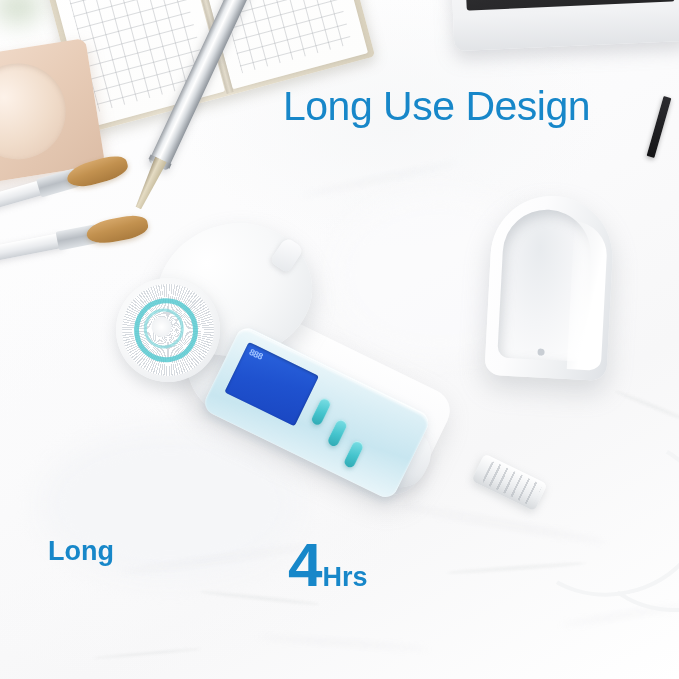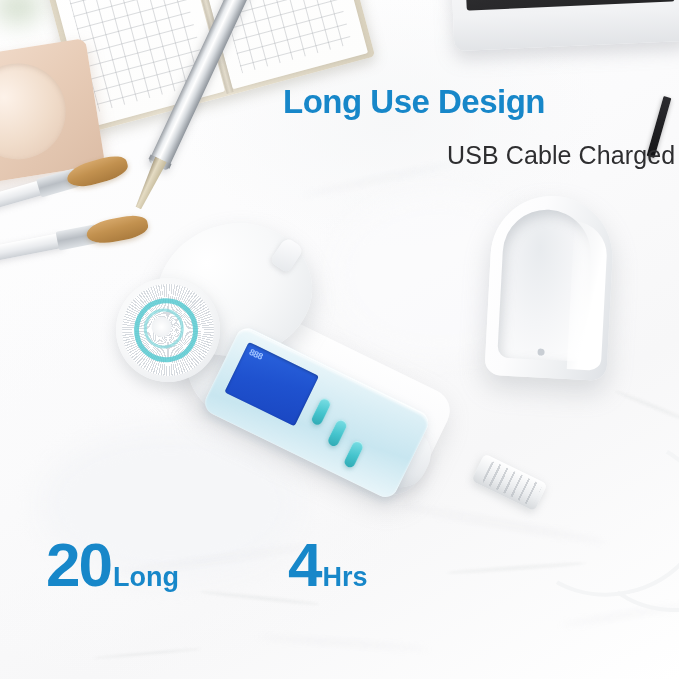--- a/index.html
+++ b/index.html
@@ -243,21 +243,21 @@
     position:absolute;left:272px;top:202px;width:64px;height:60px;
     border-radius:12px 26px 26px 12px;
     background:linear-gradient(170deg,#fbfcfd,#e6e9ec 70%,#d4d8dc);
     transform:rotate(26deg);transform-origin:0 0;
     box-shadow:0 6px 14px rgba(150,154,162,.28);
   }
 
   
   #headline{
     position:absolute;left:283px;top:83px;
-    font-size:33px;font-weight:bold;color:#1787c9;letter-spacing:-.5px;
+    font-size:41px;font-weight:normal;color:#1787c9;letter-spacing:-.5px;
     white-space:nowrap;
   }
   #subhead{
     position:absolute;left:447px;top:141px;
     font-size:25px;color:#2e2e30;letter-spacing:.1px;white-space:nowrap;
   }
   .stat{position:absolute;}
   .stat .top{display:flex;align-items:baseline;color:#1787c9;}
   .stat .num{font-size:62px;font-weight:bold;line-height:.92;letter-spacing:-2px;}
   .stat .unit{font-size:27px;font-weight:bold;margin-left:2px;}
@@ -349,25 +349,23 @@
         <span class="digit">888</span>
       </div>
       <div class="pbtn" id="pb1"></div>
       <div class="pbtn" id="pb2"></div>
       <div class="pbtn" id="pb3"></div>
     </div>
     <div id="dev-logo"></div>
   </div>
 
   <div id="headline">Long Use Design</div>
-  <div id="subhead">USB Cable Charged</div>
 
   <div class="stat" id="stat-days">
     <div class="top">
-      <span class="num">20</span>
       <span class="unit">Long</span>
     </div>
   </div>
 
   <div class="stat" id="stat-hrs">
     <div class="top">
       <span class="num">4</span>
       <span class="unit">Hrs</span>
     </div>
   </div>

